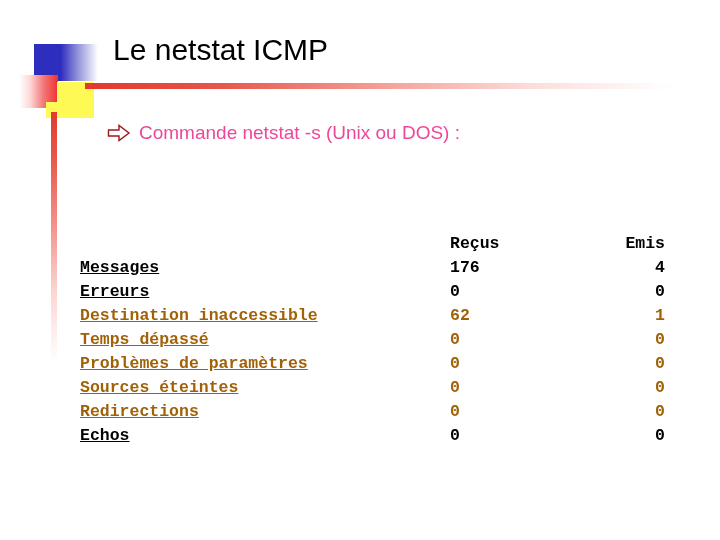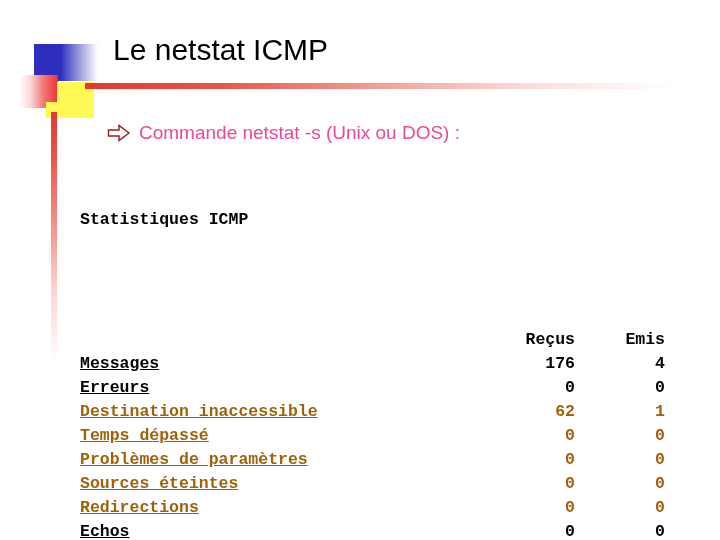--- a/index.html
+++ b/index.html
@@ -122,21 +122,21 @@
   #stats-table td {
     padding: 0;
     font-family: "Liberation Mono", "DejaVu Sans Mono", monospace;
     font-size: 16.5px;
     font-weight: bold;
     line-height: 24px;
     white-space: pre;
     vertical-align: top;
   }
   td.col-label { width: 370px; padding-left: 13px; text-decoration: underline; }
-  td.col-recus { width: 125px; text-align: right; padding-left: 5px; }
+  td.col-recus { width: 125px; text-align: left; padding-left: 5px; }
   td.col-emis  { width: 90px;  text-align: right; padding-left: 8px; }
 
   thead td.col-recus { padding-left: 13px; }
   thead td.col-emis  { padding-left: 16px; }
 
   tr.black td { color: #000000; }
   tr.red   td { color: #a16207; }
   thead td  { color: #000000; }
 </style>
 </head>
@@ -156,21 +156,20 @@
 <h1 id="slide-title">Le netstat ICMP</h1>
 
 <div id="bullet-row">
   <svg class="bullet-arrow" viewBox="0 0 24 20">
     <path d="M1.5 7 L12 7 L12 2.5 L22 10 L12 17.5 L12 13 L1.5 13 Z" fill="#ffffff" stroke="#9B1B1B" stroke-width="1.4" stroke-linejoin="miter"></path>
   </svg>
   <span id="bullet-text">Commande netstat -s (Unix ou DOS) :</span>
 </div>
 
 <div id="stats-block">
-  <span id="stats-heading">Statistiques ICMP</span>
 
   <table id="stats-table">
     <thead>
       <tr>
         <td class="col-label"></td>
         <td class="col-recus">Reçus</td>
         <td class="col-emis">Emis</td>
       </tr>
     </thead>
     <tbody id="stats-body"><tr class="black"><td class="col-label">Messages</td><td class="col-recus">176</td><td class="col-emis">4</td></tr><tr class="black"><td class="col-label">Erreurs</td><td class="col-recus">0</td><td class="col-emis">0</td></tr><tr class="red"><td class="col-label">Destination inaccessible</td><td class="col-recus">62</td><td class="col-emis">1</td></tr><tr class="red"><td class="col-label">Temps dépassé</td><td class="col-recus">0</td><td class="col-emis">0</td></tr><tr class="red"><td class="col-label">Problèmes de paramètres</td><td class="col-recus">0</td><td class="col-emis">0</td></tr><tr class="red"><td class="col-label">Sources éteintes</td><td class="col-recus">0</td><td class="col-emis">0</td></tr><tr class="red"><td class="col-label">Redirections</td><td class="col-recus">0</td><td class="col-emis">0</td></tr><tr class="black"><td class="col-label">Echos</td><td class="col-recus">0</td><td class="col-emis">0</td></tr></tbody>

